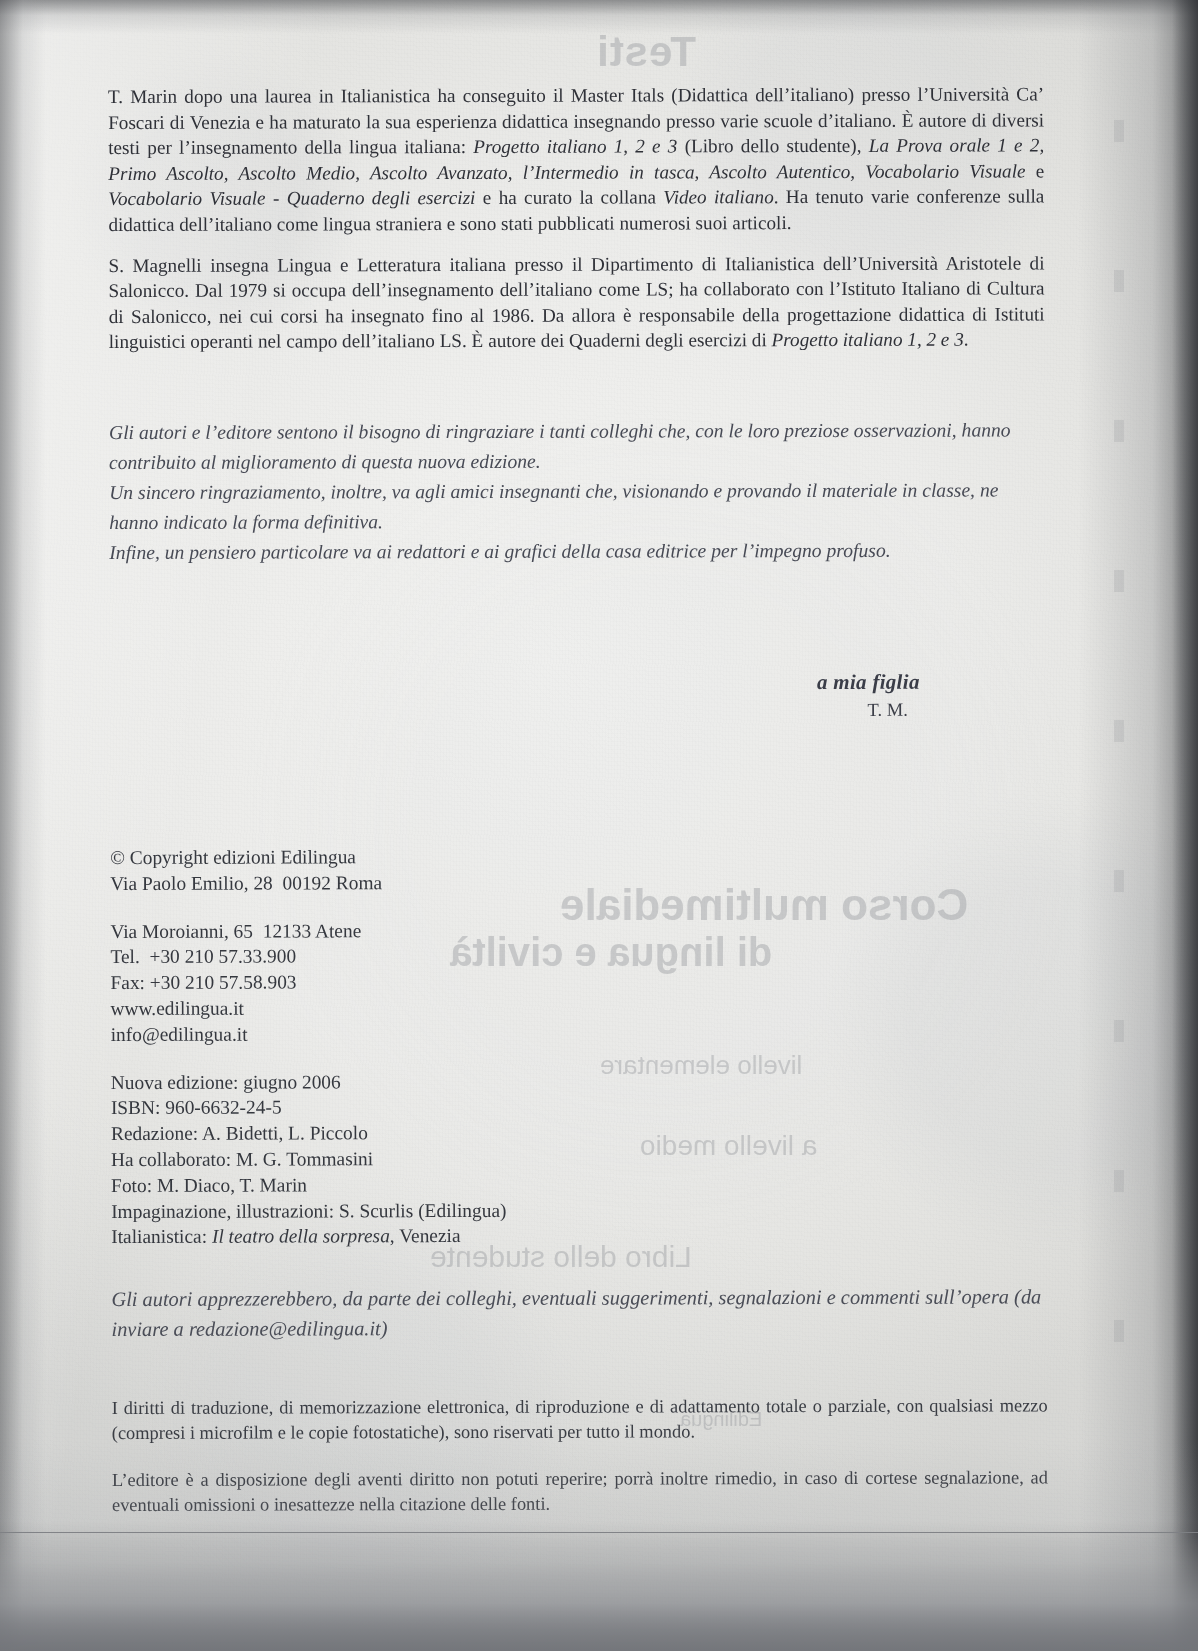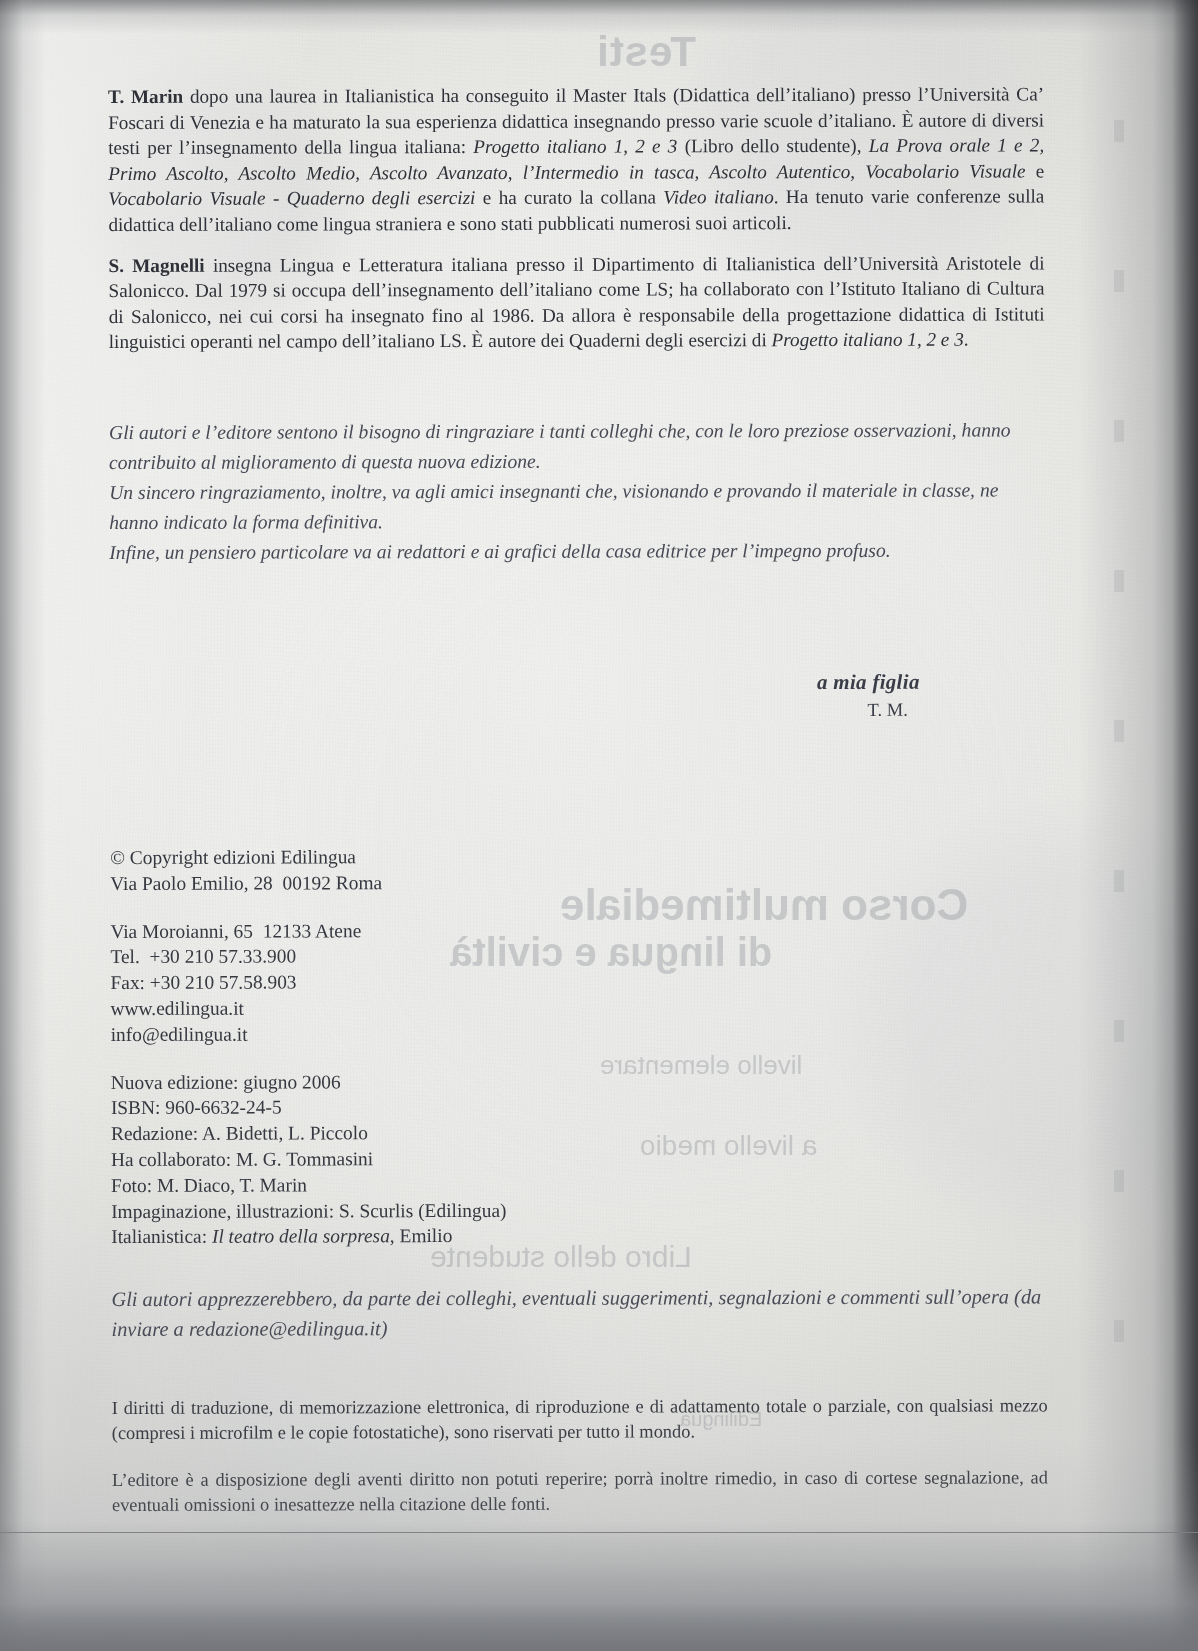--- a/index.html
+++ b/index.html
@@ -121,21 +121,21 @@
 
   p { margin: 0; }
 
   .para {
     font-size: 19.2px;
     line-height: 25.6px;
     text-align: justify;
     color: #2f3138;
     margin-bottom: 15px;
   }
-  .para b { font-weight: 700; }
+  .para b { font-weight: 400; }
   .para i { font-style: italic; }
 
   .ack {
     font-style: italic;
     font-size: 19.6px;
     line-height: 30px;
     color: #474a55;
   }
   .ack-block { margin-top: 63px; }
 
@@ -239,21 +239,21 @@
         <div>info@edilingua.it</div>
       </div>
 
       <div class="grp">
         <div>Nuova edizione: giugno 2006</div>
         <div>ISBN: 960-6632-24-5</div>
         <div>Redazione: A. Bidetti, L. Piccolo</div>
         <div>Ha collaborato: M. G. Tommasini</div>
         <div>Foto: M. Diaco, T. Marin</div>
         <div>Impaginazione, illustrazioni: S. Scurlis (Edilingua)</div>
-        <div><span>Italianistica: </span><i>Il teatro della sorpresa</i><span>, Emilio</span></div>
+        <div><span>Italianistica: </span><i>Il teatro della sorpresa</i><span>, Venezia</span></div>
       </div>
 
     </div>
 
     <p class="suggest">Gli autori apprezzerebbero, da parte dei colleghi, eventuali suggerimenti, segnalazioni e commenti sull’opera (da inviare a redazione@edilingua.it)</p>
 
     <p class="legal">I diritti di traduzione, di memorizzazione elettronica, di riproduzione e di adattamento totale o parziale, con qualsiasi mezzo (compresi i microfilm e le copie fotostatiche), sono riservati per tutto il mondo.</p>
     <p class="legal second">L’editore è a disposizione degli aventi diritto non potuti reperire; porrà inoltre rimedio, in caso di cortese segnalazione, ad eventuali omissioni o inesattezze nella citazione delle fonti.</p>
 
   </div>

